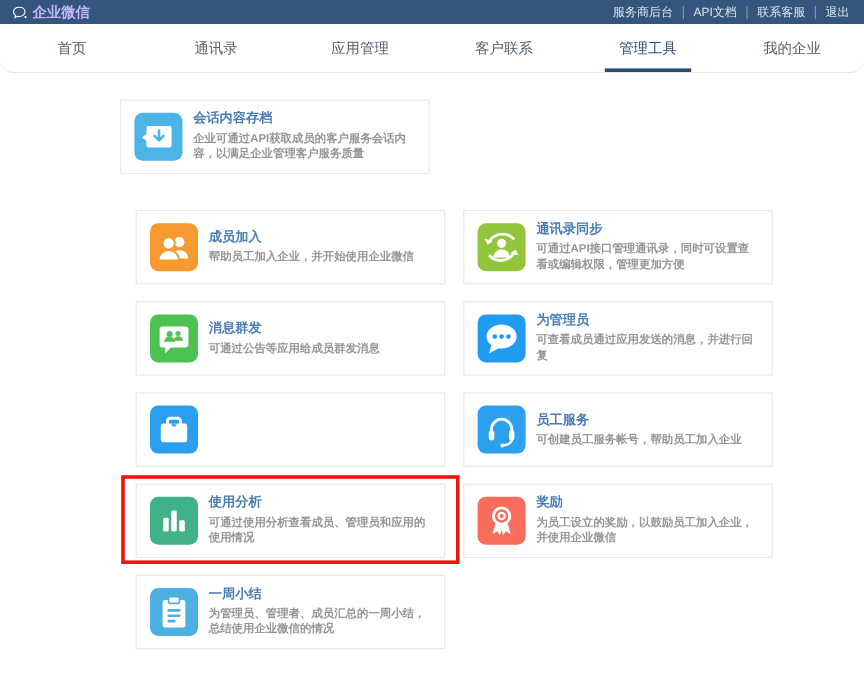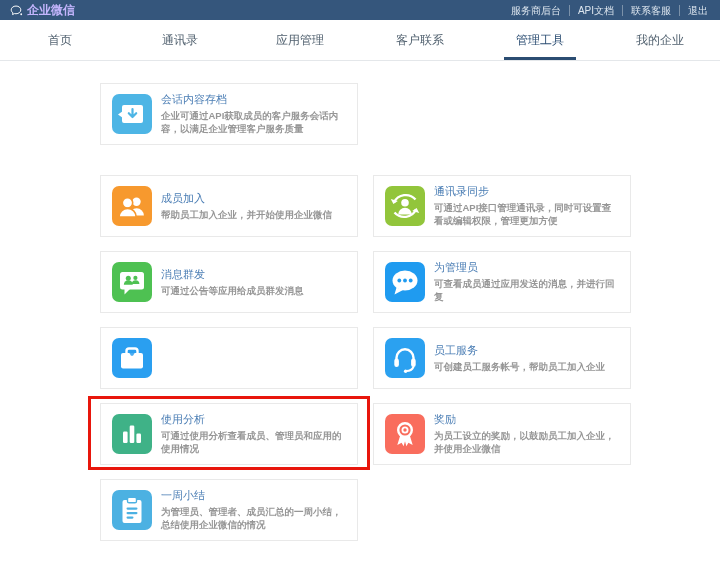--- a/index.html
+++ b/index.html
@@ -19,50 +19,50 @@
   }
   .brand{display:flex;align-items:center;gap:4px;color:#c4b5fd;font-size:12px;font-weight:bold;cursor:pointer;}
   .brand-icon{display:flex;align-items:center;}
   .top-links{display:flex;align-items:center;font-size:10px;color:#dde6ef;}
   .top-link{padding:0 8px;border-right:1px solid rgba(255,255,255,.35);cursor:pointer;line-height:11px;}
   .top-link:last-child{border-right:none;padding-right:2px;}
 
   
   .navbar{
     position:absolute;top:20px;left:0;right:0;height:40px;background:#fff;
-    border-bottom:1px solid #e4e7ea;display:flex;
+    border-bottom:1px solid #e4e7ea;display:flex;border-radius:12px;
   }
   .nav-item{
     flex:1;display:flex;align-items:center;justify-content:center;
     font-size:12px;color:#51616f;position:relative;cursor:pointer;
   }
   .nav-item.active{color:var(--active-tab,#2b4d72);font-weight:normal;}
   .nav-item.active::after{
     content:'';position:absolute;bottom:0;left:50%;transform:translateX(-50%);
     width:72px;height:3px;background:var(--active-tab,#2b4d72);
   }
 
   
   .content{position:absolute;top:61px;left:0;right:0;bottom:0;background:#fff;}
   #featured-slot{position:absolute;left:100px;top:22px;}
   .grid{
-    position:absolute;left:100px;top:114px;
+    position:absolute;left:113px;top:114px;
     display:grid;grid-template-columns:258px 258px;column-gap:15px;row-gap:14px;
   }
   .card{
     position:relative;box-sizing:border-box;width:258px;height:62px;
     background:#fff;border:1px solid #e9e9e9;
     display:flex;align-items:center;padding:0 10px 0 11px;cursor:pointer;
   }
   .tile{
     width:40px;height:40px;border-radius:7px;flex:0 0 40px;
     display:flex;align-items:center;justify-content:center;
   }
   .card-text{margin-left:9px;flex:1;min-width:0;}
-  .card-title{font-size:11px;font-weight:normal;color:var(--title-blue,#4a7db4);line-height:13px;}
+  .card-title{font-size:11px;font-weight:bold;color:var(--title-blue,#4a7db4);line-height:13px;}
   .card-desc{font-size:9.5px;color:#969696;line-height:13px;margin-top:3px;font-weight:bold;}
   .card.highlighted::after{
     content:'';position:absolute;top:-8px;bottom:-6px;left:-13px;right:-13px;
     border:3px solid var(--highlight-red,#e8160c);pointer-events:none;
   }
 </style>
 </head>
 <body>
 
 <div class="screen">

